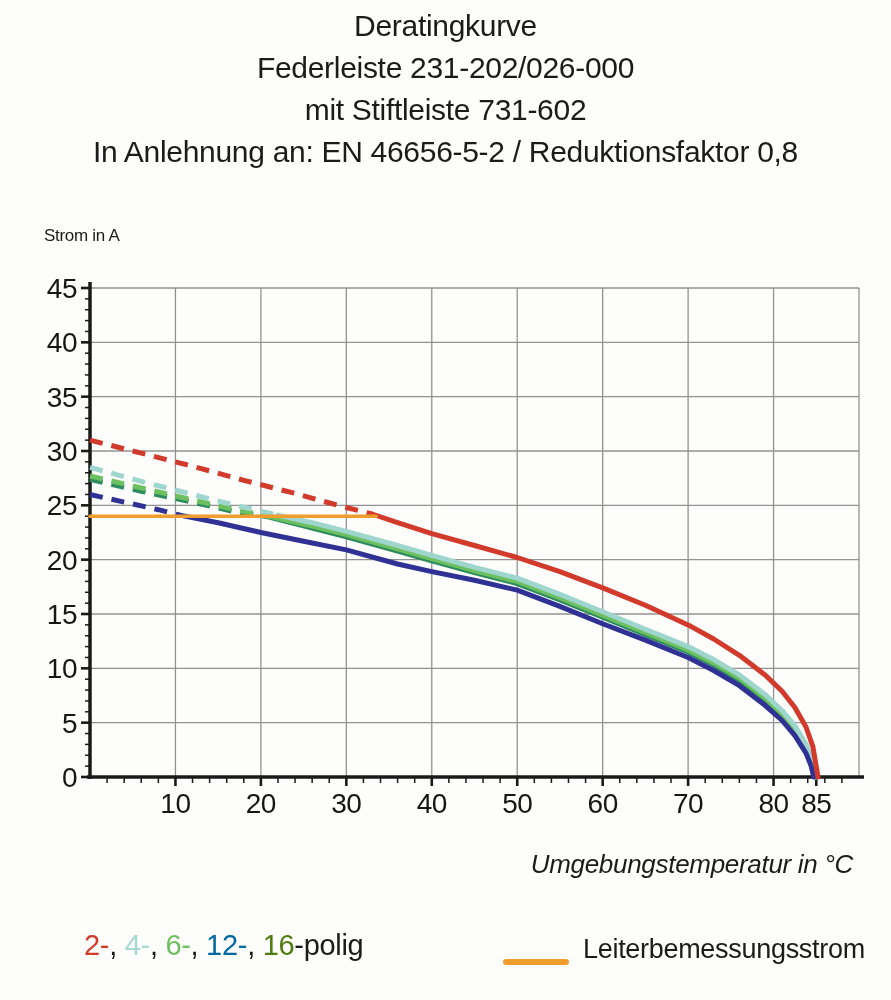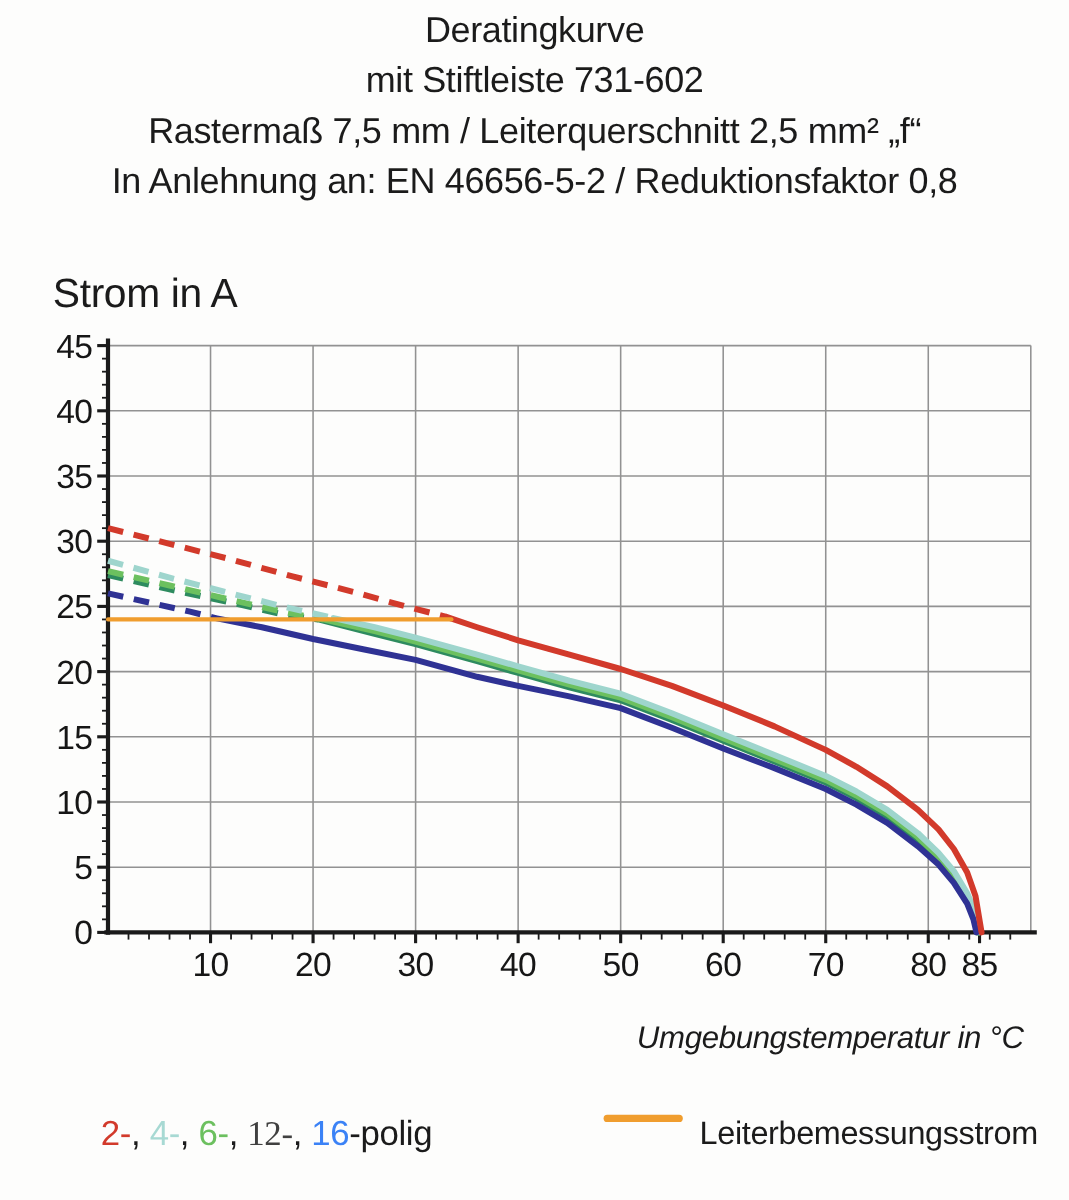--- a/index.html
+++ b/index.html
@@ -9,54 +9,54 @@
     font-family:"Liberation Sans", sans-serif;
     color:#1b1b1b;
   }
   .titles{
     position:absolute;top:5px;left:0;width:891px;
     text-align:center;font-size:30px;line-height:42px;
     letter-spacing:-0.3px;white-space:nowrap;
   }
   .y-axis-title{
     position:absolute;left:44px;top:226px;
-    font-size:34px;letter-spacing:-0.3px;
+    font-size:17px;letter-spacing:-0.3px;
   }
   svg.chart{position:absolute;left:0;top:0;}
   svg.chart text{
     font-family:"Liberation Sans", sans-serif;
     font-size:28px;fill:#161616;letter-spacing:-0.5px;
   }
   .x-axis-title{
     position:absolute;right:38px;top:849px;
     font-size:26px;letter-spacing:-0.3px;white-space:nowrap;font-style:italic;
   }
   .legend-left{
     position:absolute;left:84px;top:929px;
     font-size:29px;letter-spacing:-0.3px;white-space:nowrap;
   }
   .legend-right{
     position:absolute;left:503px;top:929px;height:36px;
-    display:flex;align-items:flex-start;
+    display:flex;align-items:flex-end;
   }
   .rated-swatch{
     display:inline-block;width:66px;height:6px;border-radius:3px;
     margin-right:14px;background:#f09d2e;
   }
   .legend-right .lbl{font-size:27px;letter-spacing:-0.3px;white-space:nowrap;}
 </style>
 </head>
 <body>
 
 <div class="page">
 
   <div class="titles">
     <div>Deratingkurve</div>
+    <div>Federleiste 231-202/026-000</div>
     <div>mit Stiftleiste 731-602</div>
-    <div>Rastermaß 7,5 mm / Leiterquerschnitt 2,5 mm² „f“</div>
     <div>In Anlehnung an: EN 46656-5-2 / Reduktionsfaktor 0,8</div>
   </div>
 
   <div class="y-axis-title">Strom in A</div>
 
   <svg class="chart" id="chart" width="891" height="830" viewBox="0 0 891 830">
       <line x1="175.44444444444446" y1="288" x2="175.44444444444446" y2="777" stroke="#929292" stroke-width="1.3"></line>
       <line x1="260.8888888888889" y1="288" x2="260.8888888888889" y2="777" stroke="#929292" stroke-width="1.3"></line>
       <line x1="346.3333333333333" y1="288" x2="346.3333333333333" y2="777" stroke="#929292" stroke-width="1.3"></line>
       <line x1="431.77777777777777" y1="288" x2="431.77777777777777" y2="777" stroke="#929292" stroke-width="1.3"></line>
@@ -194,20 +194,20 @@
       <path d="M278.0 515.1 L312.2 522.7 L346.3 531.4 L397.6 545.5 L431.8 555.3 L474.5 567.3 L517.2 578.1 L559.9 594.4 L602.7 611.8 L645.4 629.2 L688.1 646.6 L713.7 659.6 L739.4 674.9 L765.0 694.4 L782.1 710.7 L794.9 725.9 L806.0 744.4 L812.9 760.7 L816.3 777.0" fill="none" stroke="#9ed5cd" stroke-width="5" stroke-linejoin="round" stroke-linecap="round"></path>
       <path d="M90.0 494.5 L124.2 502.1 L158.4 509.7 L179.7 515.1" fill="none" stroke="#2f3294" stroke-width="5" stroke-dasharray="13 9"></path>
       <path d="M179.7 515.1 L218.2 522.7 L260.9 532.5 L303.6 541.2 L346.3 549.9 L397.6 564.0 L431.8 571.6 L474.5 580.3 L517.2 590.1 L559.9 606.4 L602.7 623.8 L645.4 640.1 L688.1 657.5 L713.7 670.5 L739.4 685.7 L765.0 705.3 L782.1 720.5 L794.9 735.7 L806.0 753.1 L811.2 766.1 L813.7 777.0" fill="none" stroke="#2f3294" stroke-width="5" stroke-linejoin="round" stroke-linecap="round"></path>
       <path d="M90.0 440.1 L141.3 453.2 L192.5 466.2 L243.8 480.3 L295.1 493.4 L337.8 505.3 L372.0 514.0" fill="none" stroke="#d23a2b" stroke-width="5" stroke-dasharray="13 9"></path>
       <path d="M372.0 514.0 L397.6 522.7 L431.8 533.6 L474.5 545.5 L517.2 557.5 L559.9 571.6 L602.7 587.9 L645.4 605.3 L688.1 624.9 L713.7 639.0 L739.4 655.3 L765.0 674.9 L782.1 691.2 L794.9 707.5 L806.0 727.0 L812.9 746.6 L818.0 777.0" fill="none" stroke="#d23a2b" stroke-width="5" stroke-linejoin="round" stroke-linecap="round"></path>
       <path d="M90.0 516.2 L376.2 516.2" fill="none" stroke="#f09d2e" stroke-width="3.5" stroke-linejoin="round" stroke-linecap="round"></path>
     </svg>
 
   <div class="x-axis-title">Umgebungstemperatur in °C</div>
 
-  <div class="legend-left"><span style="color: rgb(210, 58, 43);">2-</span><span>, </span><span style="color: rgb(167, 217, 211);">4-</span><span>, </span><span style="color: rgb(108, 192, 95);">6-</span><span>, </span><span style="color: #404040; font-family: Liberation Serif, serif;">12-</span><span>, </span><span style="color: #3b82f6;">16</span><span>-polig</span></div>
+  <div class="legend-left"><span style="color: rgb(210, 58, 43);">2-</span><span>, </span><span style="color: rgb(167, 217, 211);">4-</span><span>, </span><span style="color: rgb(108, 192, 95);">6-</span><span>, </span><span style="color: #0369a1;">12-</span><span>, </span><span style="color: #4d7c0f;">16</span><span>-polig</span></div>
 
   <div class="legend-right">
     <span class="rated-swatch" style="background: rgb(240, 157, 46);"></span>
     <span class="lbl">Leiterbemessungsstrom</span>
   </div>
 
 </div>
 
 </body></html>

